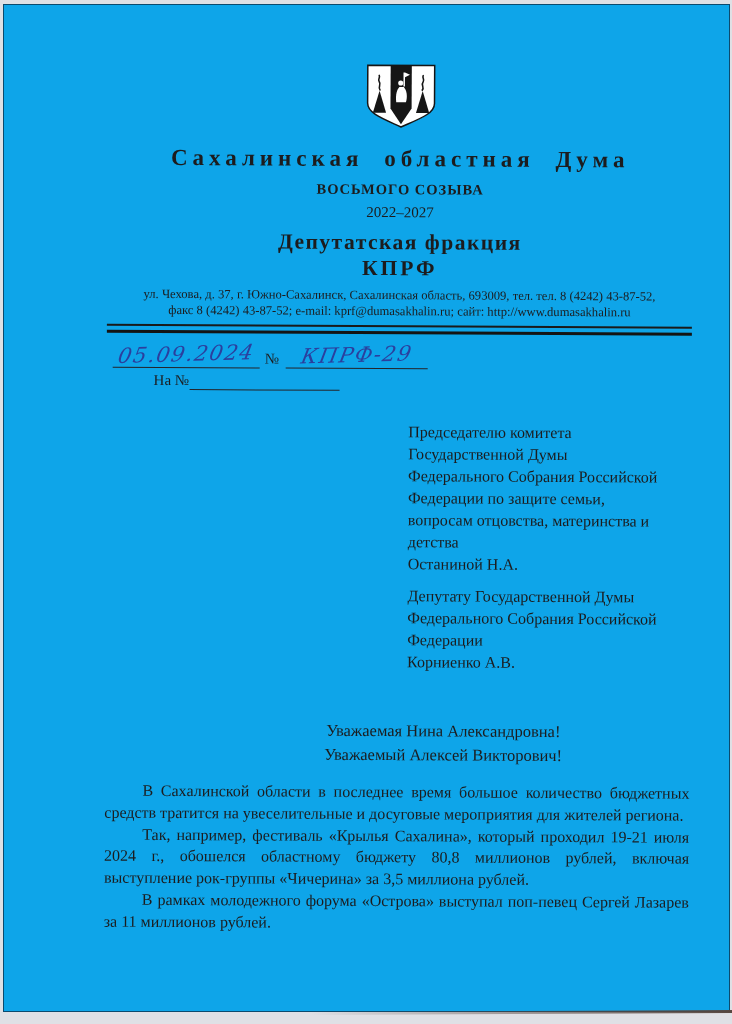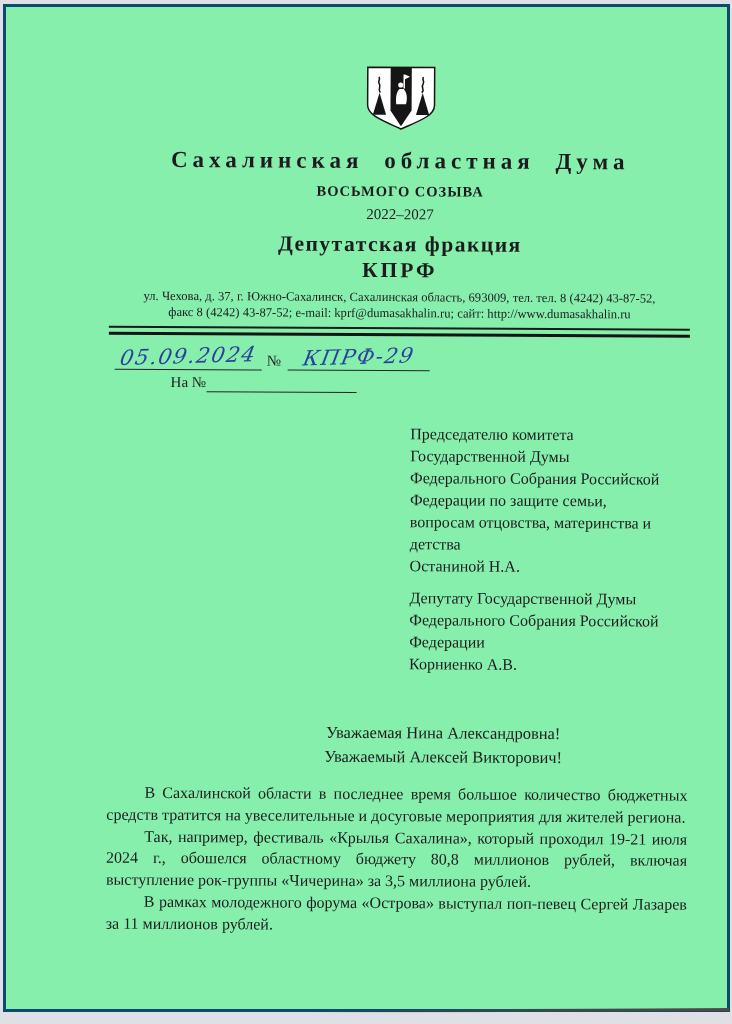--- a/index.html
+++ b/index.html
@@ -5,22 +5,22 @@
   html,body{margin:0;padding:0;}
   body{
     width:732px;height:1024px;
     background:#dfe0e5;
     font-family:"Liberation Serif", serif;
     position:relative;
     overflow:hidden;
   }
   .page{
     position:absolute;left:3px;top:4px;right:2px;bottom:12px;
-    background:#86efac;
-    border:3px solid #0c4a6e;
+    background:#0ea5e9;
+    border:1px solid #0c4a6e;
     box-sizing:border-box;
   }
   .page::after{ 
     content:"";position:absolute;right:-2px;bottom:-3px;width:58%;height:3px;
     background:linear-gradient(to left,#574740,rgba(87,71,64,0));
     transform:rotate(-0.25deg);
   }
   .letter{
     position:absolute;left:0;top:0;right:0;bottom:0;
     padding:54px 37px 0 103px;
@@ -50,21 +50,21 @@
   .u-date{width:147px;margin-left:6px;}
   .u-num{width:142px;}
   .hw{
     font-family:"DejaVu Serif", serif;font-style:italic;
     color:#2b3f9e;font-size:21px;line-height:26px;letter-spacing:1.5px;
     display:inline-block;transform:skewX(-12deg) rotate(-2deg);
     white-space:nowrap;
   }
   .no-sign{font-size:15px;line-height:20px;margin:0 7px 0 5px;}
   .ref-row-2{display:flex;align-items:flex-end;margin-top:2px;height:20px;}
-  .reply-label{font-size:15px;margin-left:62px;line-height:19px;}
+  .reply-label{font-size:15px;margin-left:47px;line-height:19px;}
   .u-reply{width:150px;height:18px;}
   .recipient{margin-left:302px;font-size:16px;line-height:22px;margin-top:30px;}
   .recipient.second{margin-top:10px;}
   .recipient div{white-space:nowrap;}
   .salutation{margin-top:46px;text-align:center;padding-left:92px;font-size:16.5px;line-height:24px;}
   .body-text{margin-top:14px;font-size:16px;line-height:21.8px;}
   .body-text p{margin:0;text-align:justify;text-indent:38px;}
 </style>
 </head>
 <body>

